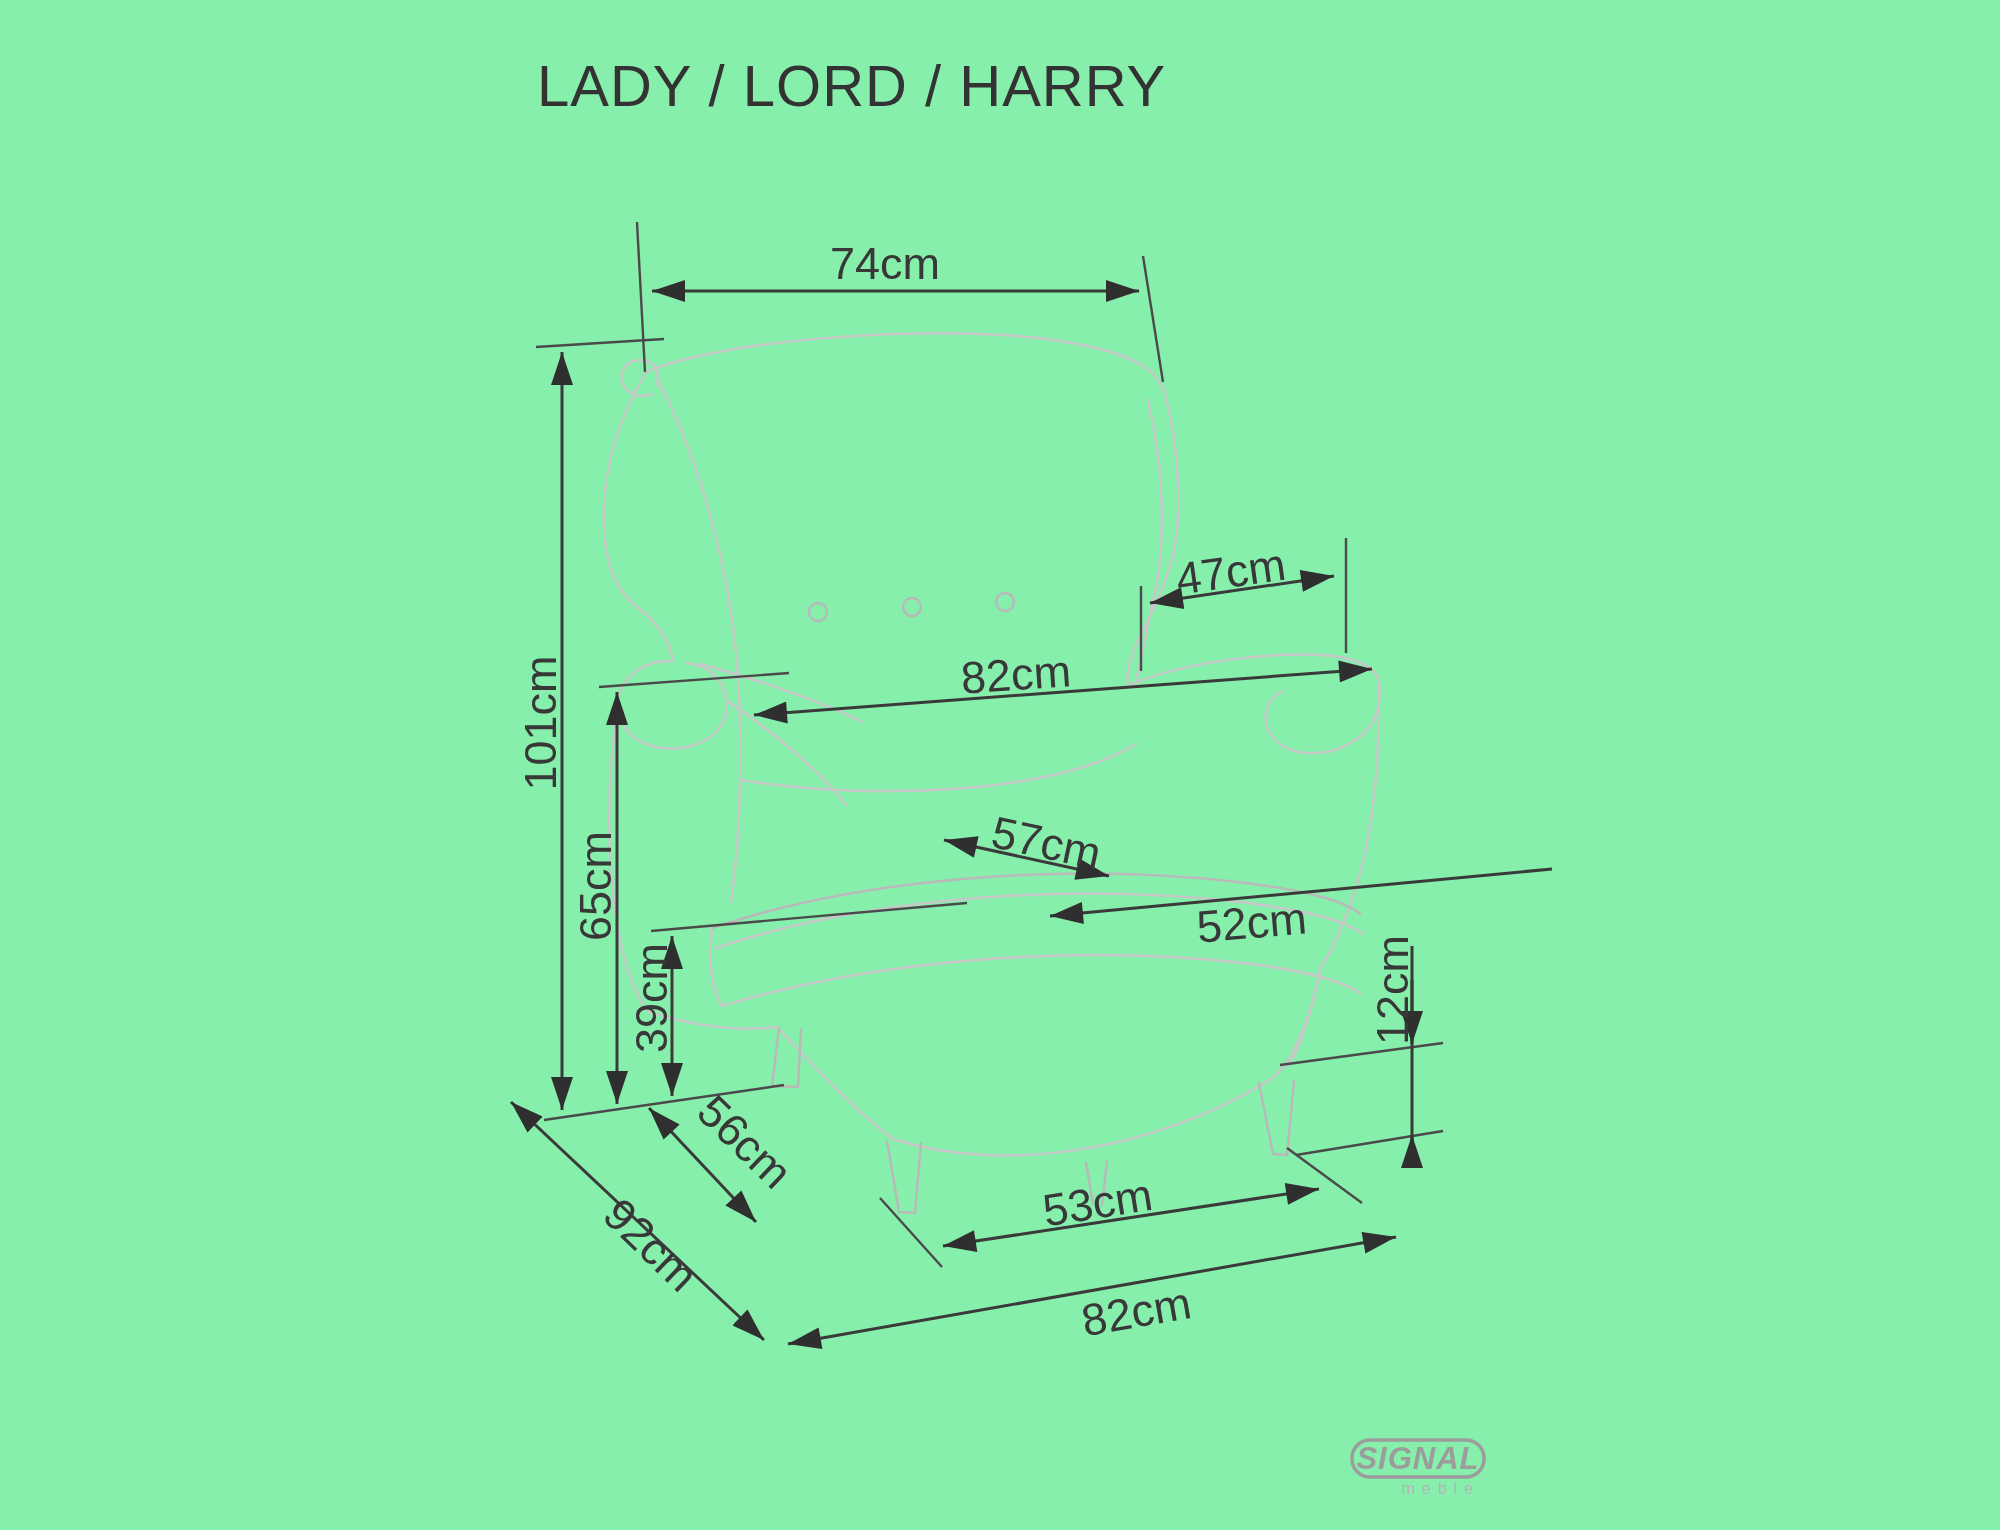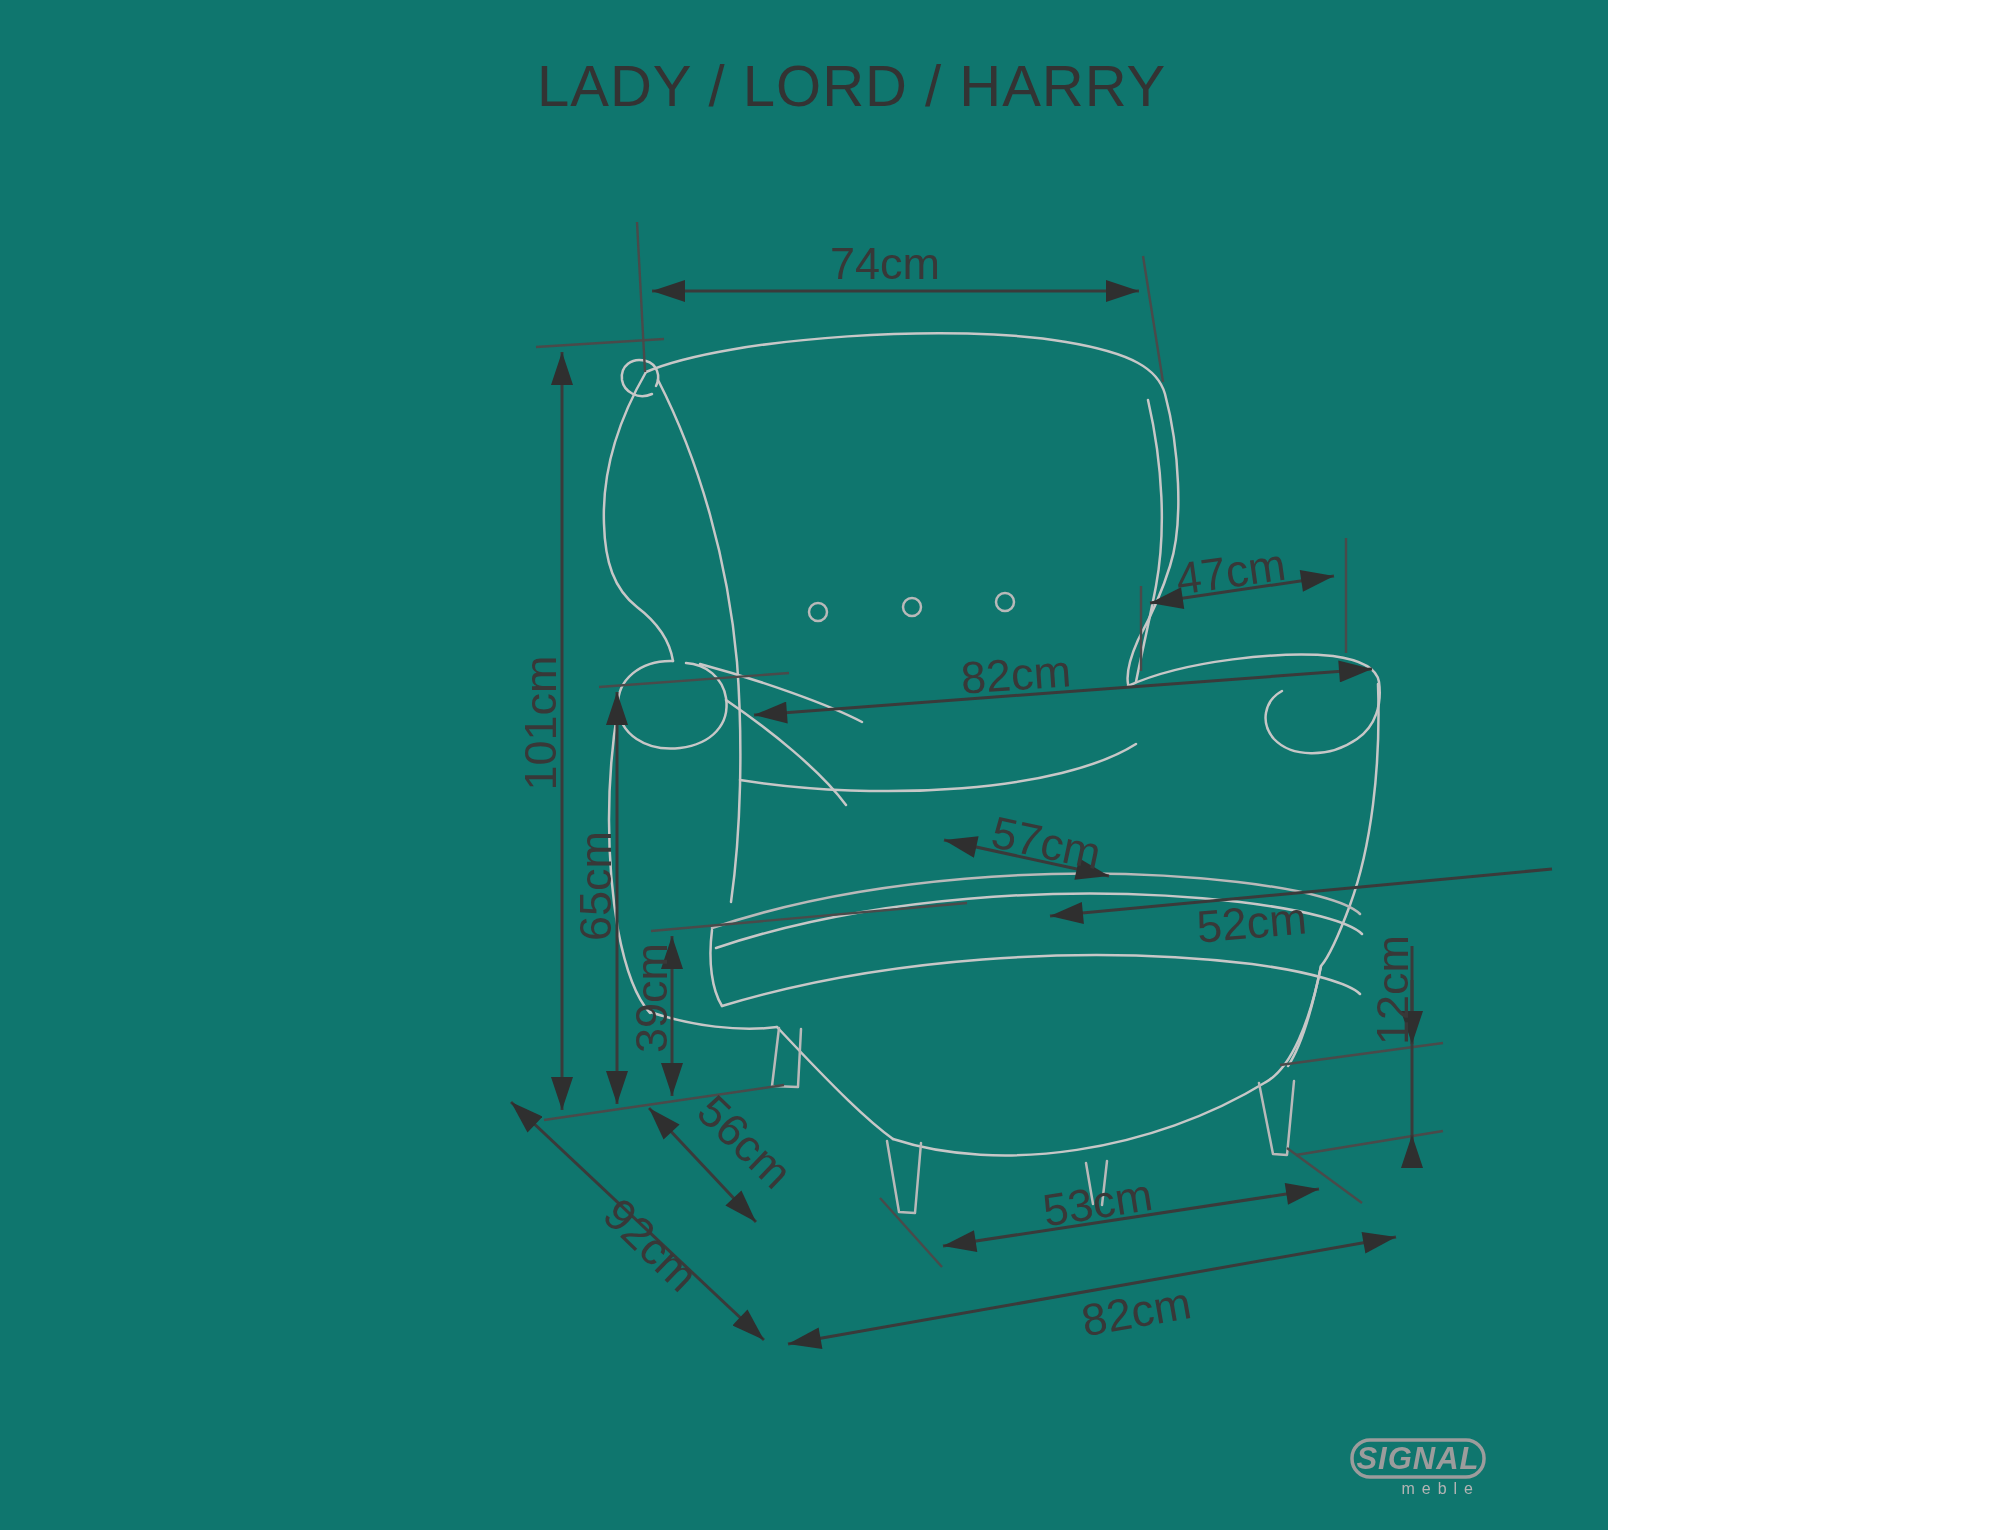--- a/index.html
+++ b/index.html
@@ -1,16 +1,16 @@
 <!DOCTYPE html>
 <html><head>
 <meta charset="utf-8">
 <style>
   html,body{margin:0;padding:0;background:#ffffff;}
-  .page{position:relative;width:1608px;height:1530px;background:#0f766e;overflow:hidden;
+  .page{position:relative;width:2000px;height:1530px;background:#86efac;overflow:hidden;
         font-family:"Liberation Sans", sans-serif;}
   svg{display:block;}
   .dim-label{font-family:"Liberation Sans", sans-serif;font-size:45px;fill:#383838;}
   .title-text{font-family:"Liberation Sans", sans-serif;font-size:58px;fill:#333333;letter-spacing:1px;}
   .logo-main{font-family:"Liberation Sans", sans-serif;font-size:31px;font-weight:bold;
              font-style:italic;fill:#9c9c9c;letter-spacing:1px;}
   .logo-sub{font-family:"Liberation Sans", sans-serif;font-size:16px;fill:#b4b4b4;letter-spacing:7px;}
   .dimline{stroke:#3a3a3a;stroke-width:3;fill:none;}
   .extline{stroke:#4a4a4a;stroke-width:2.4;fill:none;}
   .sketch{stroke:#c7c7c7;stroke-width:2.5;fill:none;stroke-linecap:round;}

